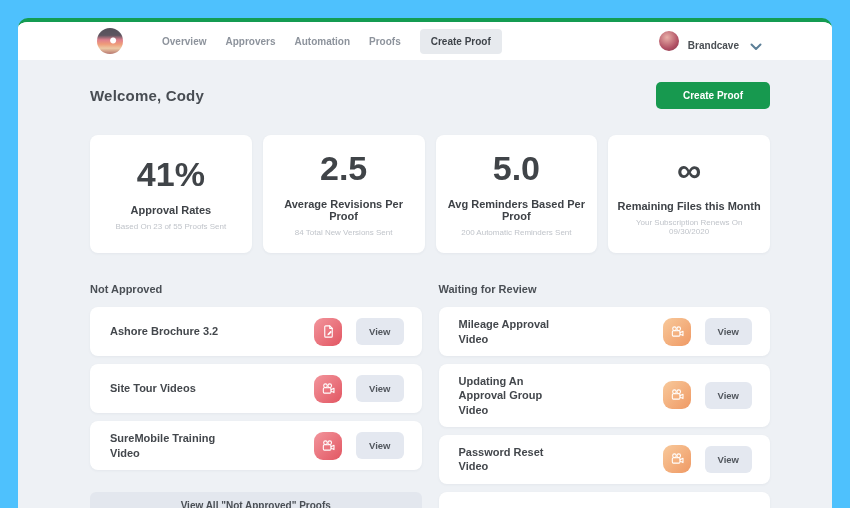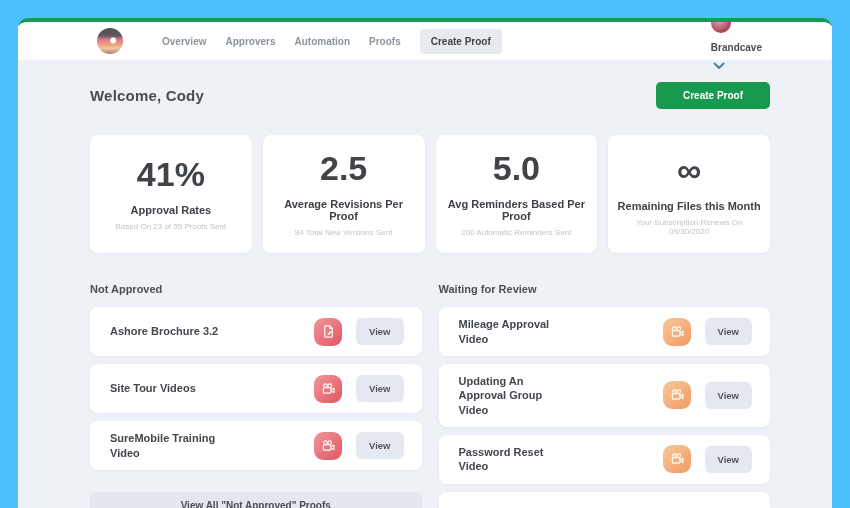--- a/index.html
+++ b/index.html
@@ -24,21 +24,21 @@
       radial-gradient(circle at 62% 48%, #ffffff 0 2.5px, rgba(255,255,255,0) 3.5px),
       linear-gradient(180deg,#54505a 0%,#5d5560 28%,#e0808d 46%,#ef9b79 62%,#edc9a4 78%,#b7776f 100%);
   }
   .nav-items { display:flex; align-items:center; gap:19px; margin-left:19px; }
   .nav-item {
     font-size:10px; font-weight:bold; color:#8d939c; cursor:pointer; white-space:nowrap;
   }
   .nav-item.active {
     color:#3f444a; background:#e7eaee; border-radius:4px; padding:7px 11px;
   }
-  .account { margin-left:auto; display:flex; align-items:flex-start; gap:9px; cursor:pointer;flex-direction:column; }
+  .account { margin-left:auto; display:flex; align-items:flex-end; gap:9px; cursor:pointer; }
   .avatar {
     width:20px; height:20px; border-radius:50%;
     background:radial-gradient(circle at 40% 32%, #e9b0a8 0%, #b04f63 62%, #7e3346 100%);
   }
   .account-name { font-size:10px; font-weight:bold; color:#4a4f54; }
   .chevron { display:flex; align-items:center; margin-left:2px; }
 
   
   .content {
     background:#eef1f5; height:456px; padding:22px 62px 0 72px;

